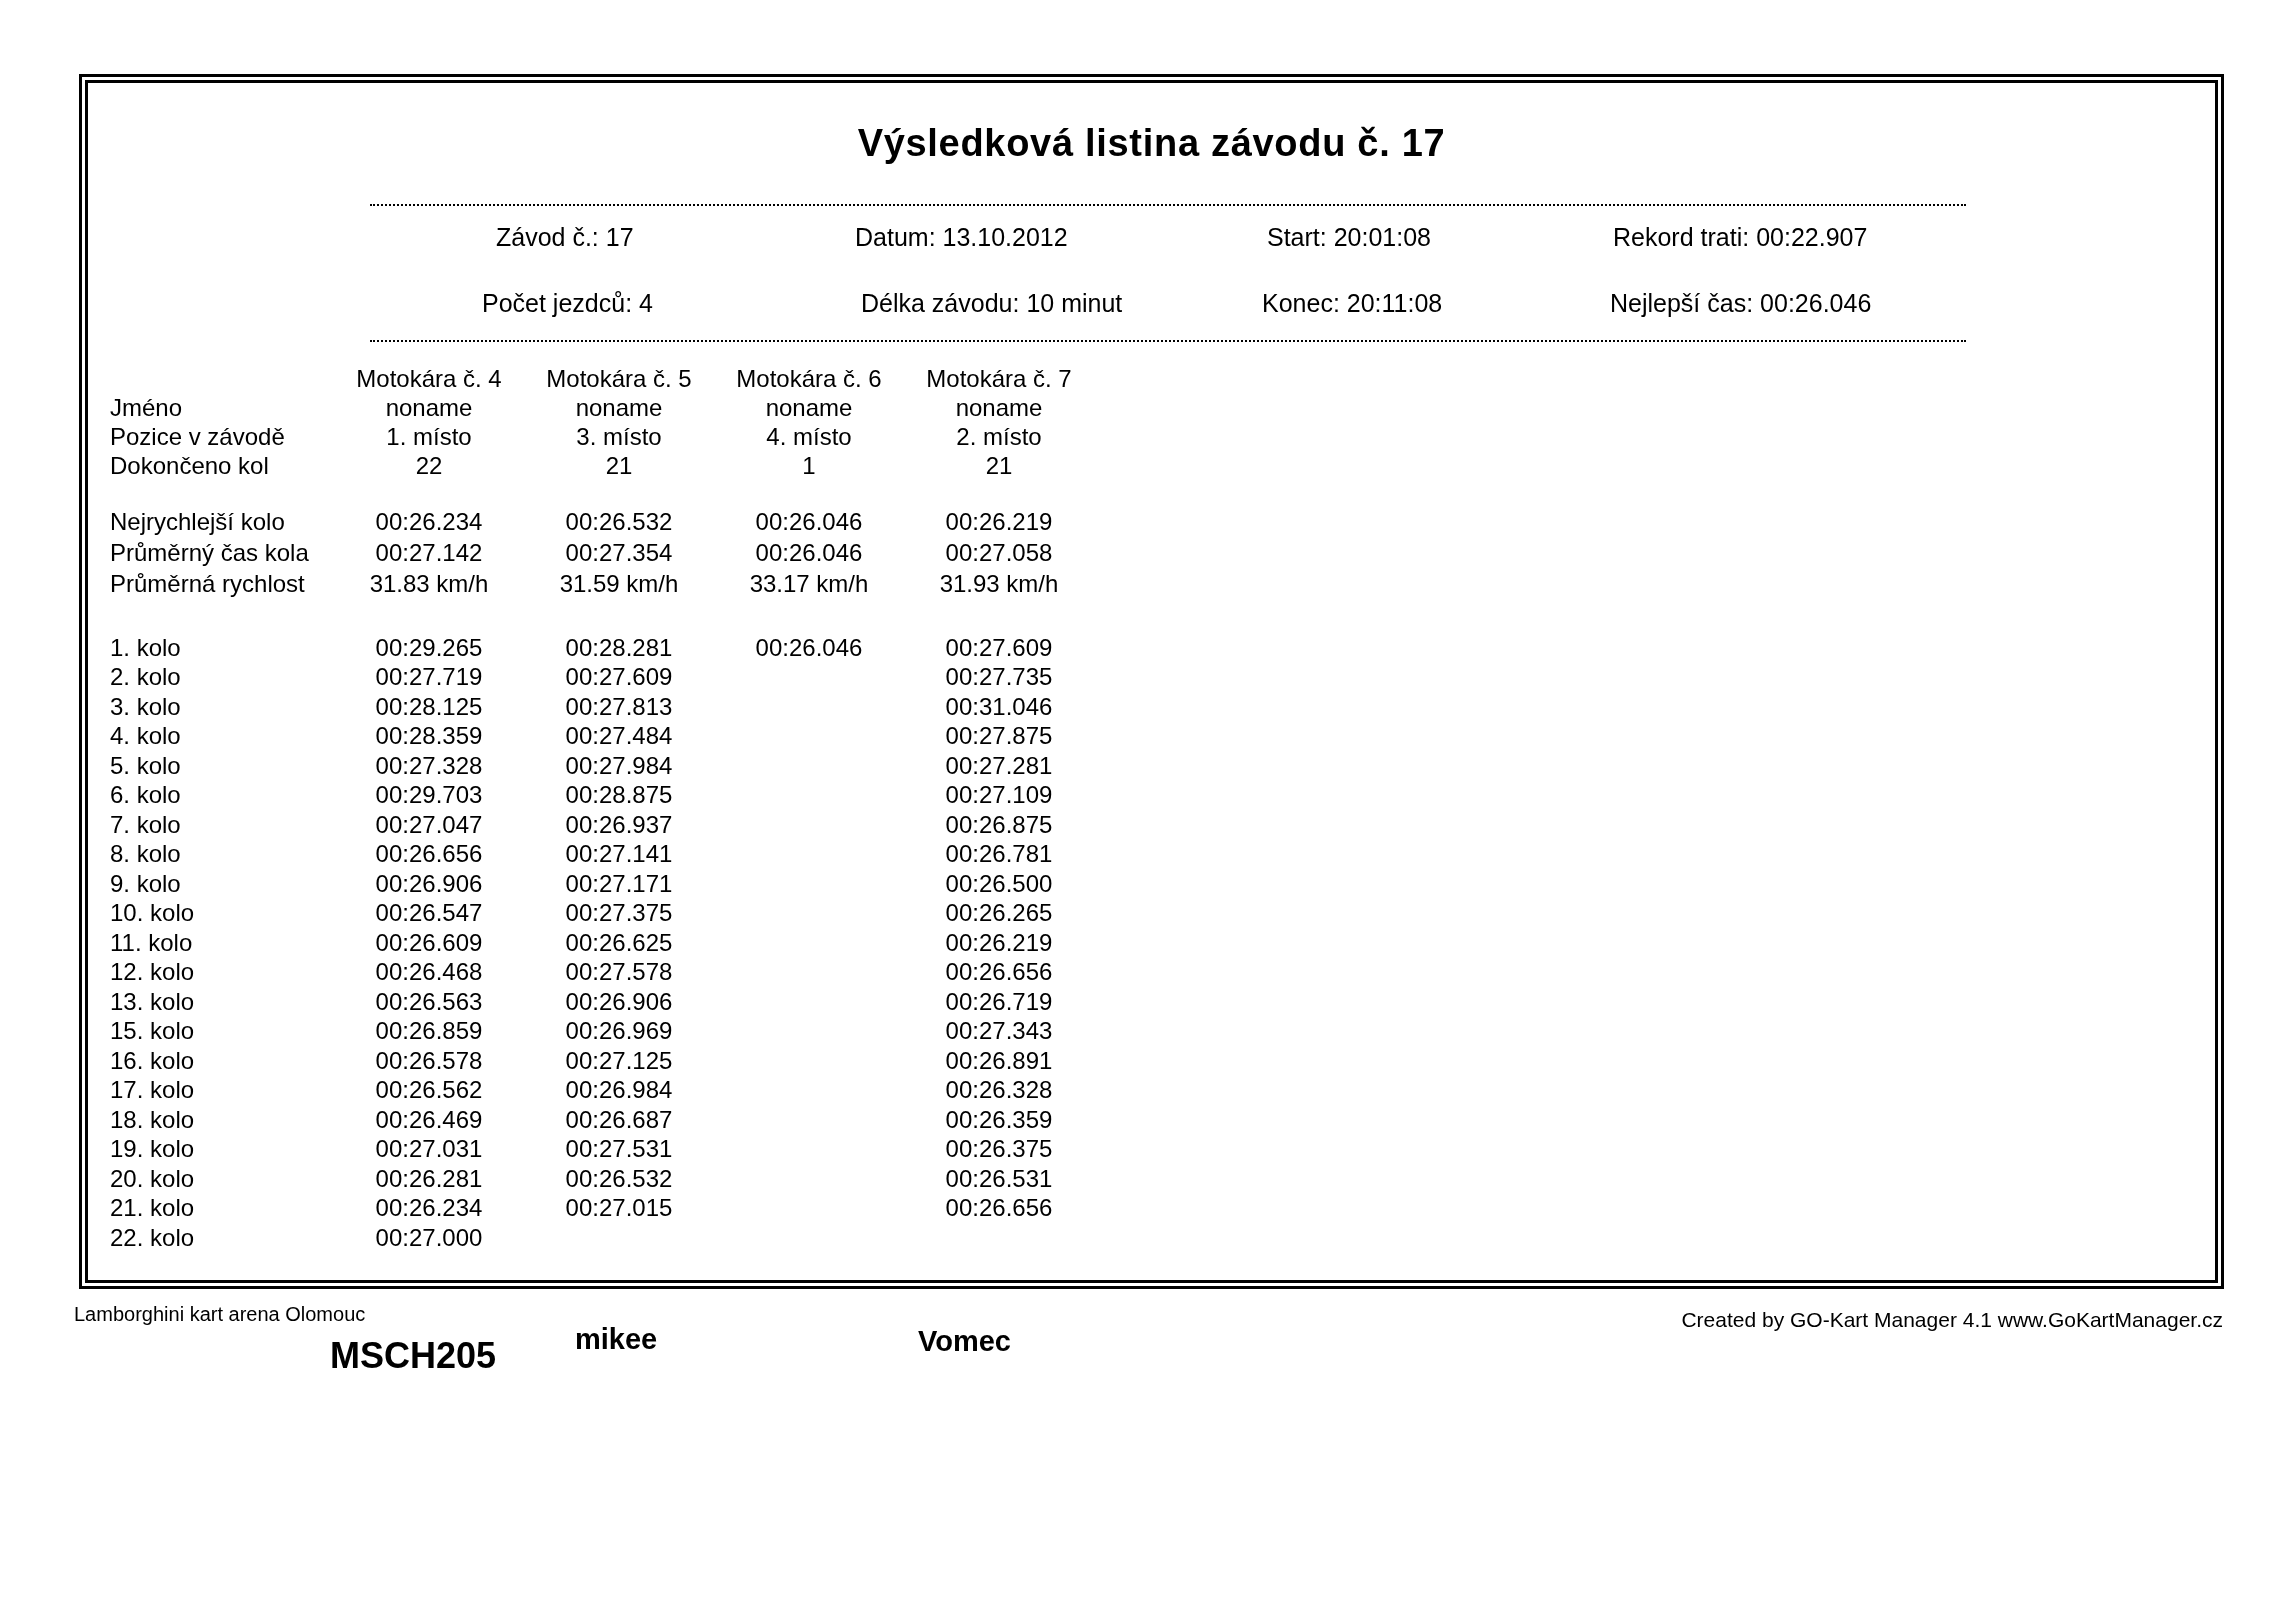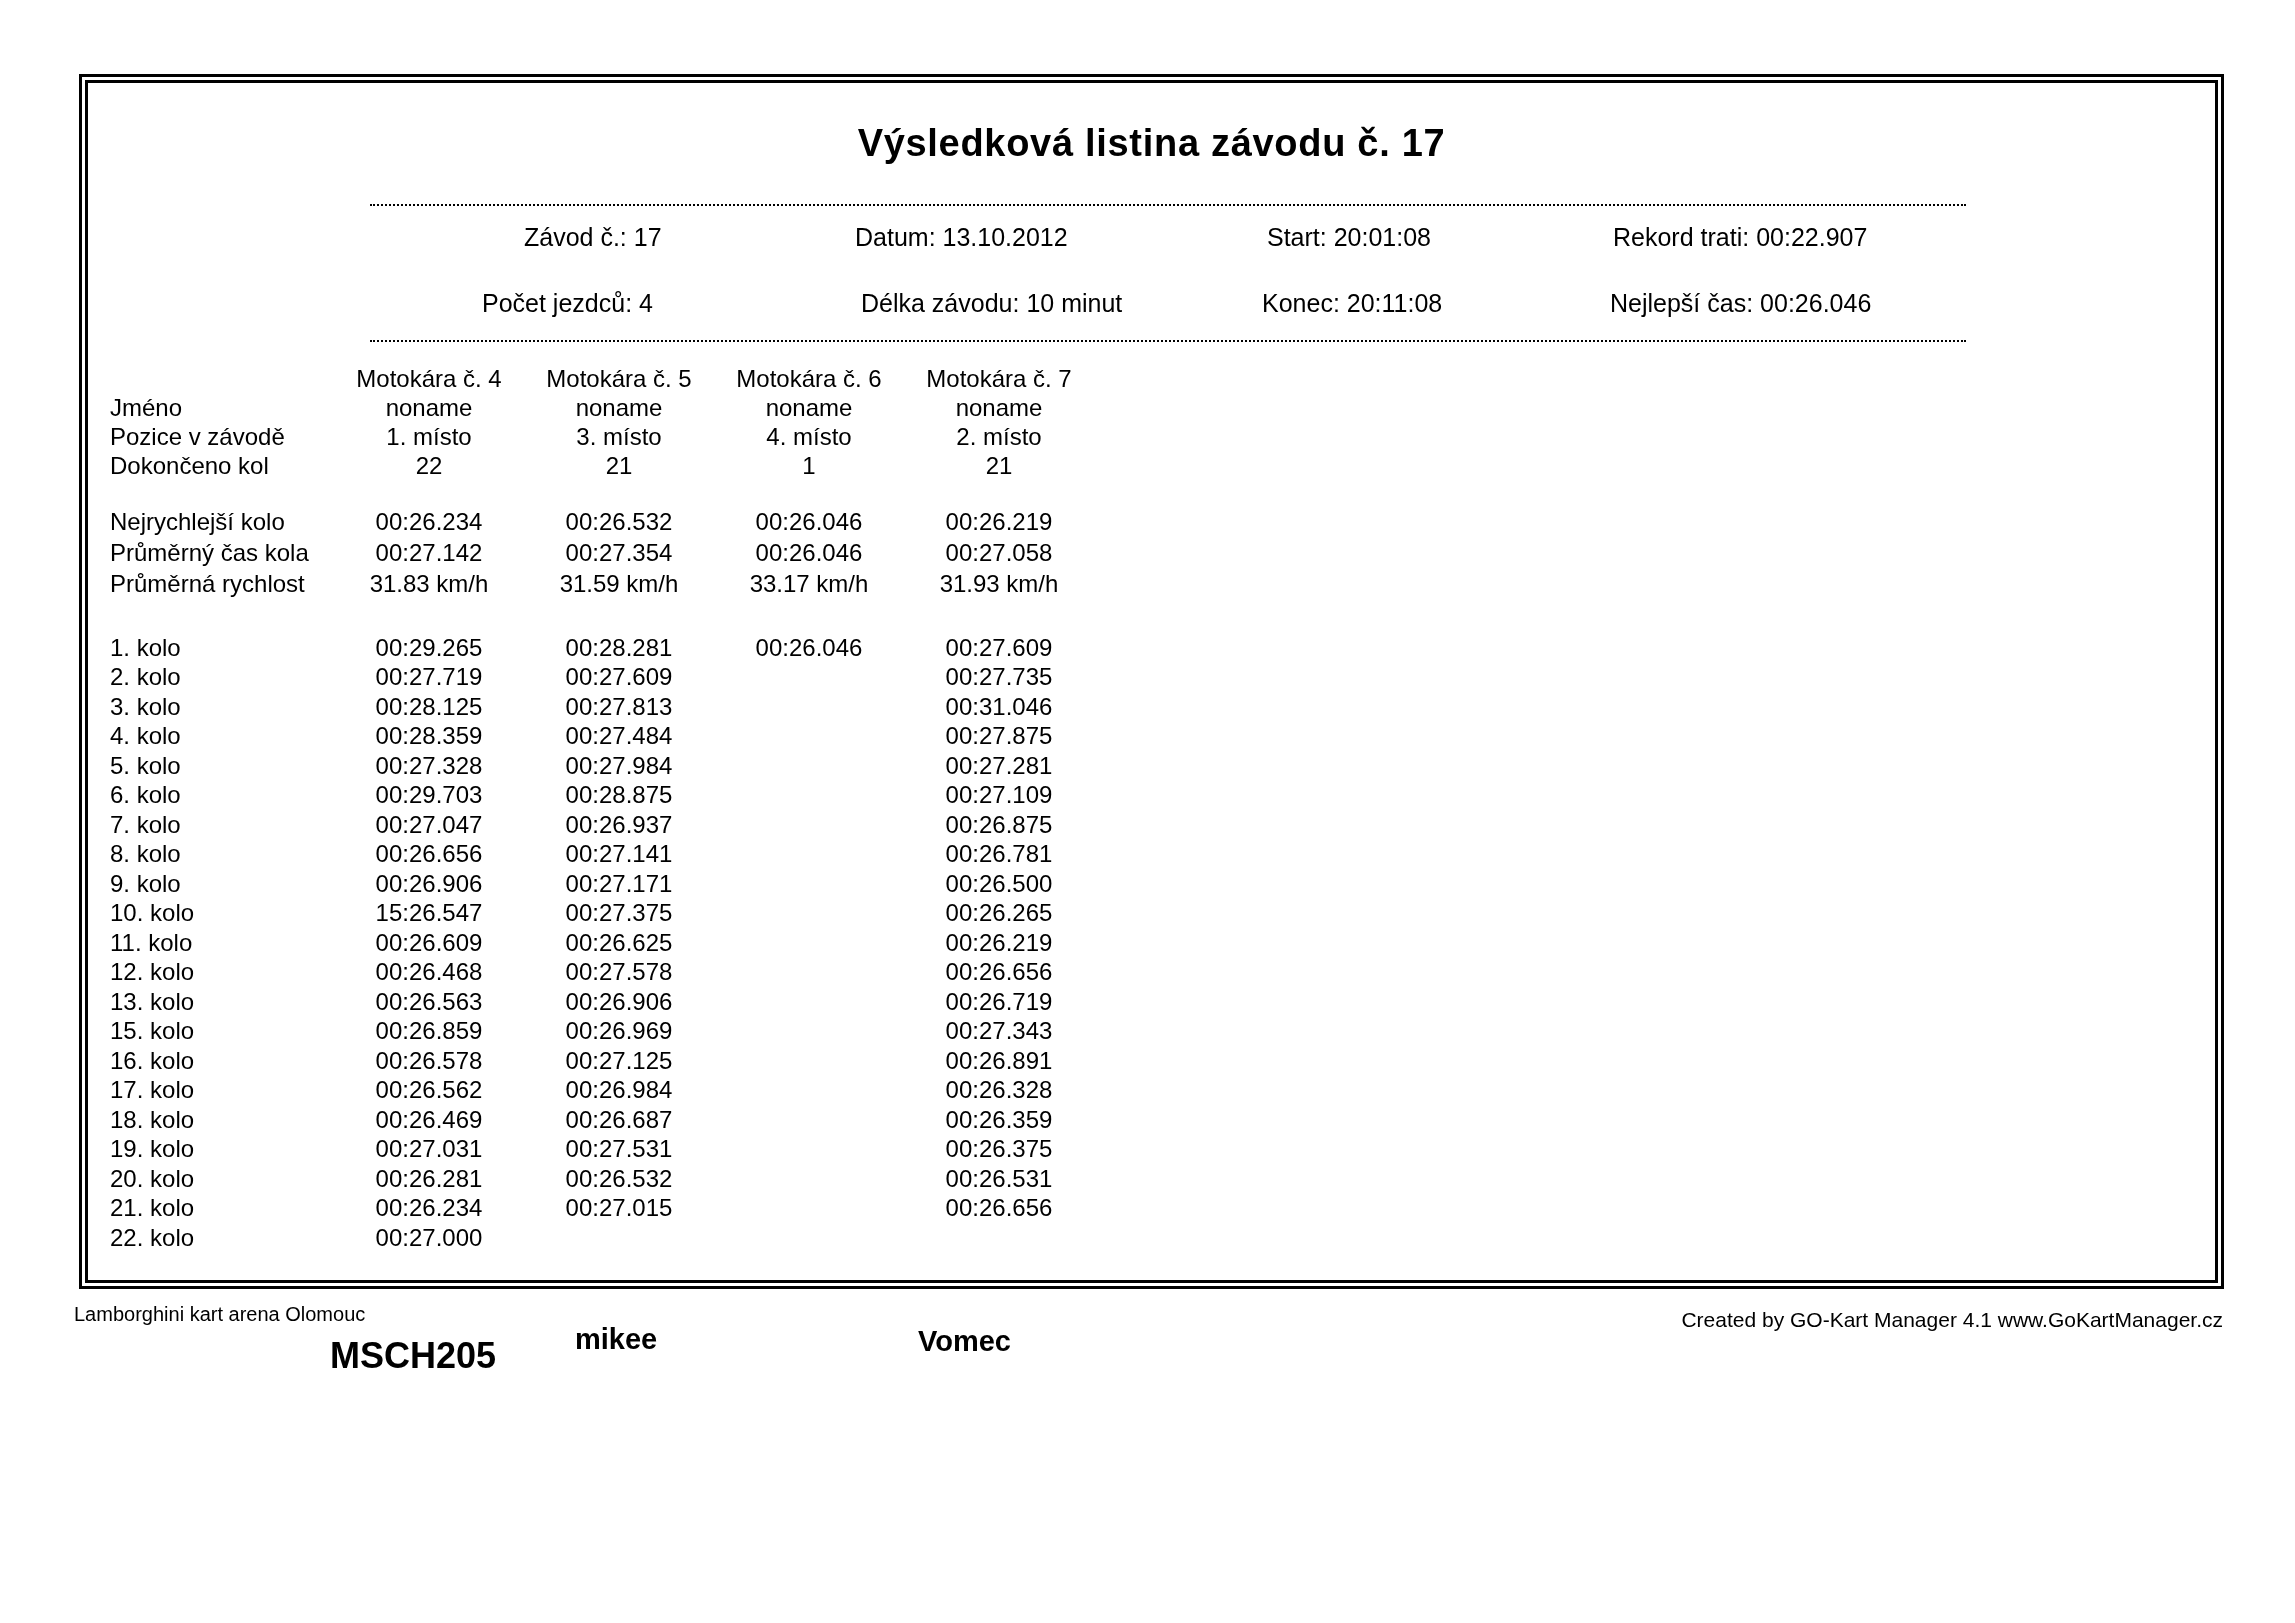--- a/index.html
+++ b/index.html
@@ -78,21 +78,21 @@
 <body>
 
 <div class="page">
 
   <div class="frame"></div>
 
   <h1 class="title">Výsledková listina závodu č. 17</h1>
 
   <div class="dotted" id="dotted-top"></div>
 
-  <div class="info-item" style="left:524px; top:223px;text-align:right;">
+  <div class="info-item" style="left:496px; top:223px;text-align:right;">
     <span>Závod č.:</span>
     <span>17</span>
   </div>
   <div class="info-item" style="left:855px; top:223px;">
     <span>Datum:</span>
     <span>13.10.2012</span>
   </div>
   <div class="info-item" style="left:1267px; top:223px;">
     <span>Start:</span>
     <span>20:01:08</span>
@@ -242,21 +242,21 @@
         </div>
         <div class="trow lap">
           <div class="c0">9. kolo</div>
           <div class="c">00:26.906</div>
           <div class="c">00:27.171</div>
           <div class="c"></div>
           <div class="c">00:26.500</div>
         </div>
         <div class="trow lap">
           <div class="c0">10. kolo</div>
-          <div class="c">15:26.547</div>
+          <div class="c">00:26.547</div>
           <div class="c">00:27.375</div>
           <div class="c"></div>
           <div class="c">00:26.265</div>
         </div>
         <div class="trow lap">
           <div class="c0">11. kolo</div>
           <div class="c">00:26.609</div>
           <div class="c">00:26.625</div>
           <div class="c"></div>
           <div class="c">00:26.219</div>

